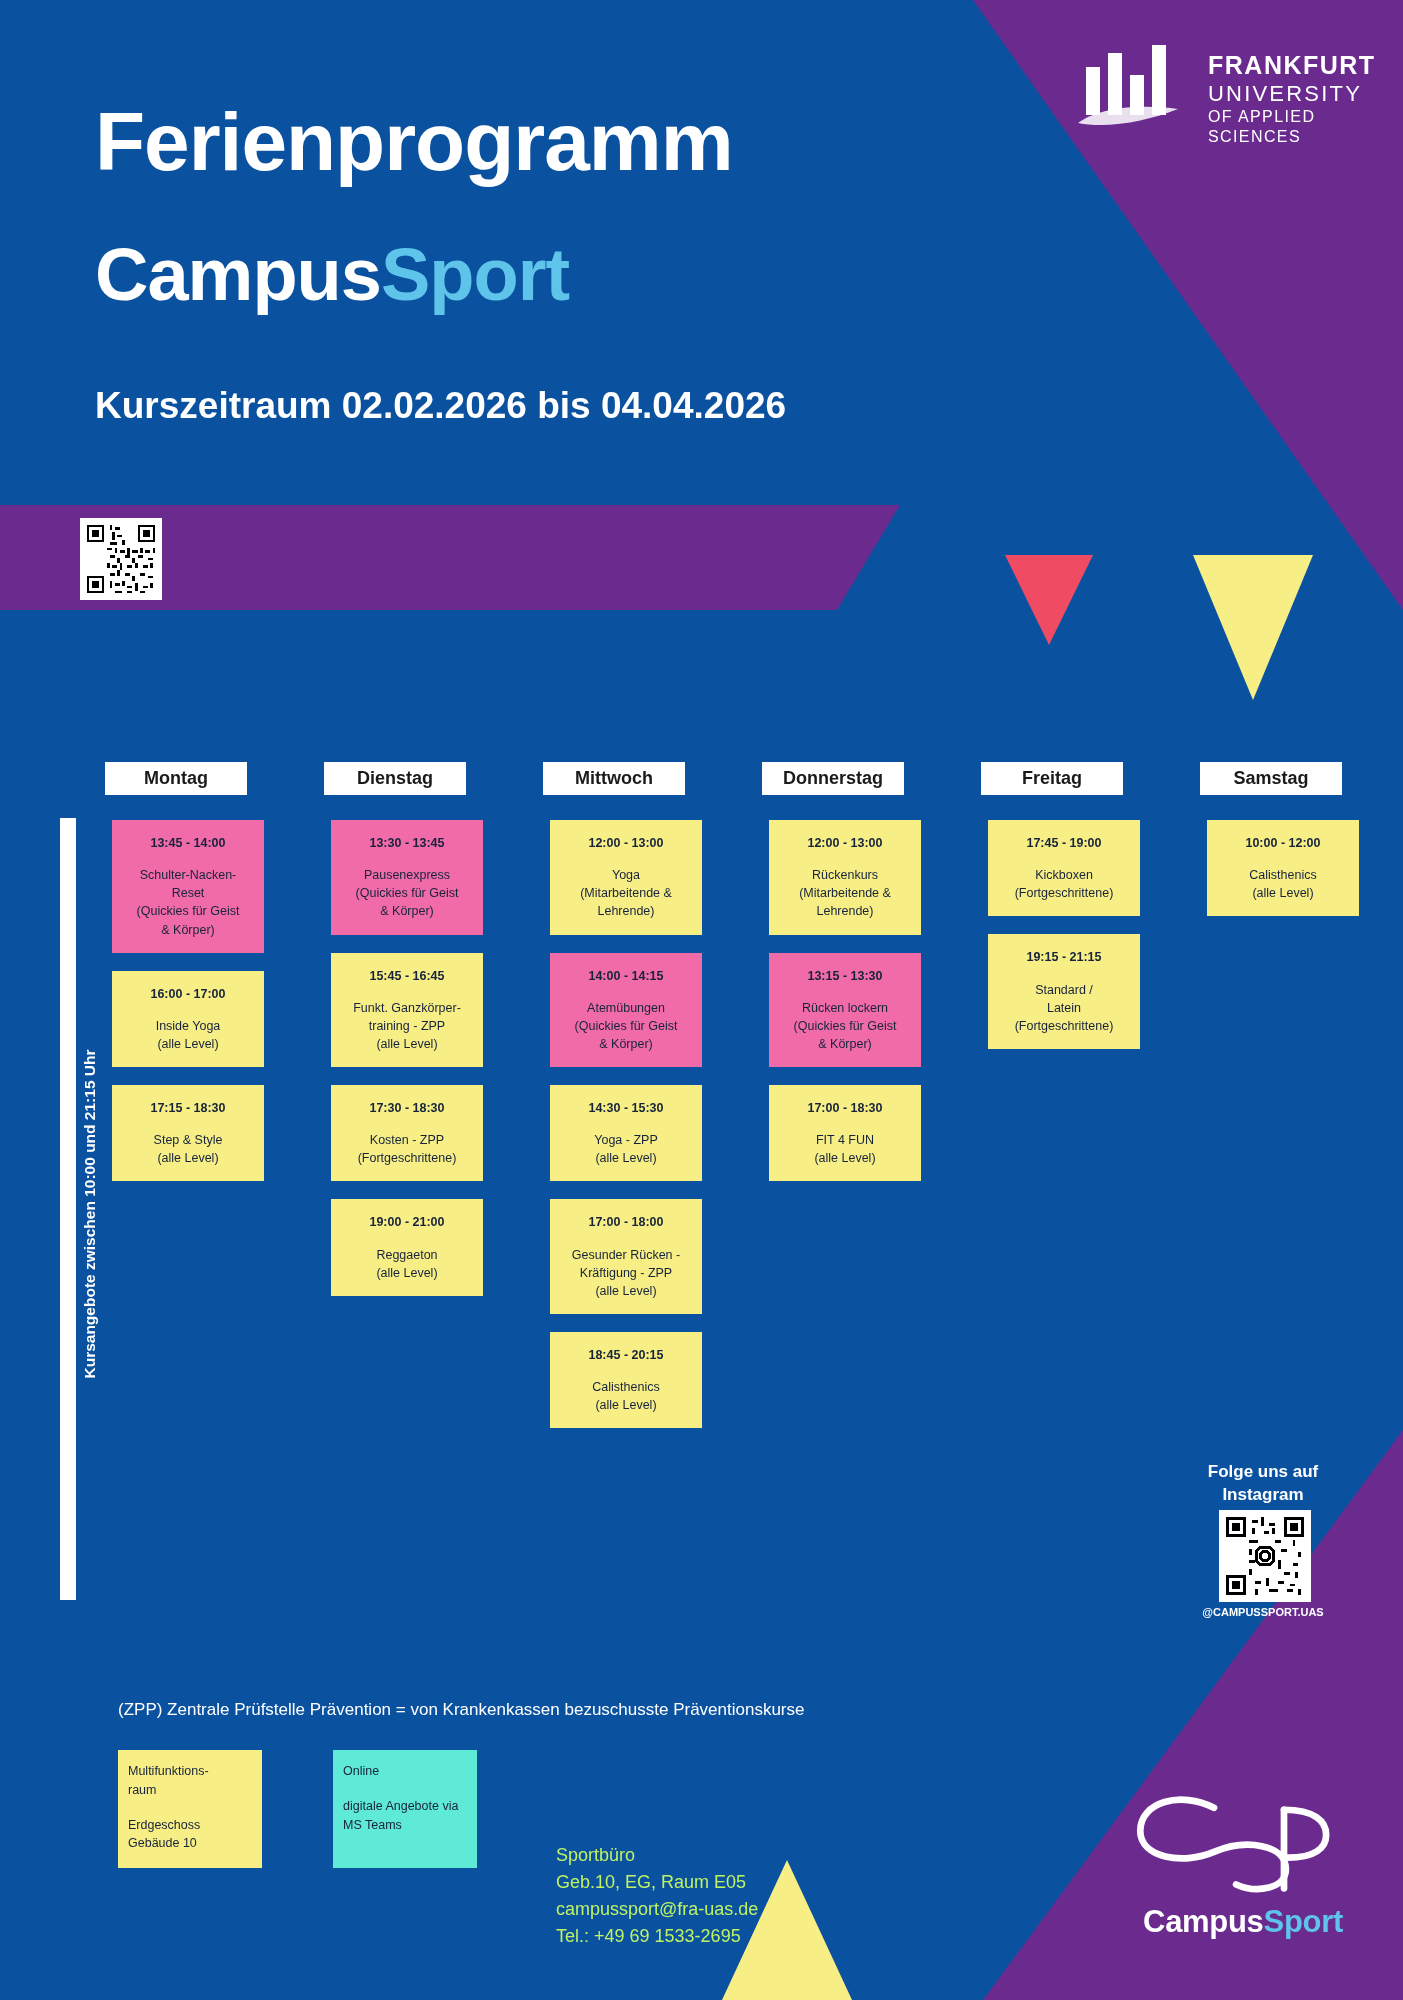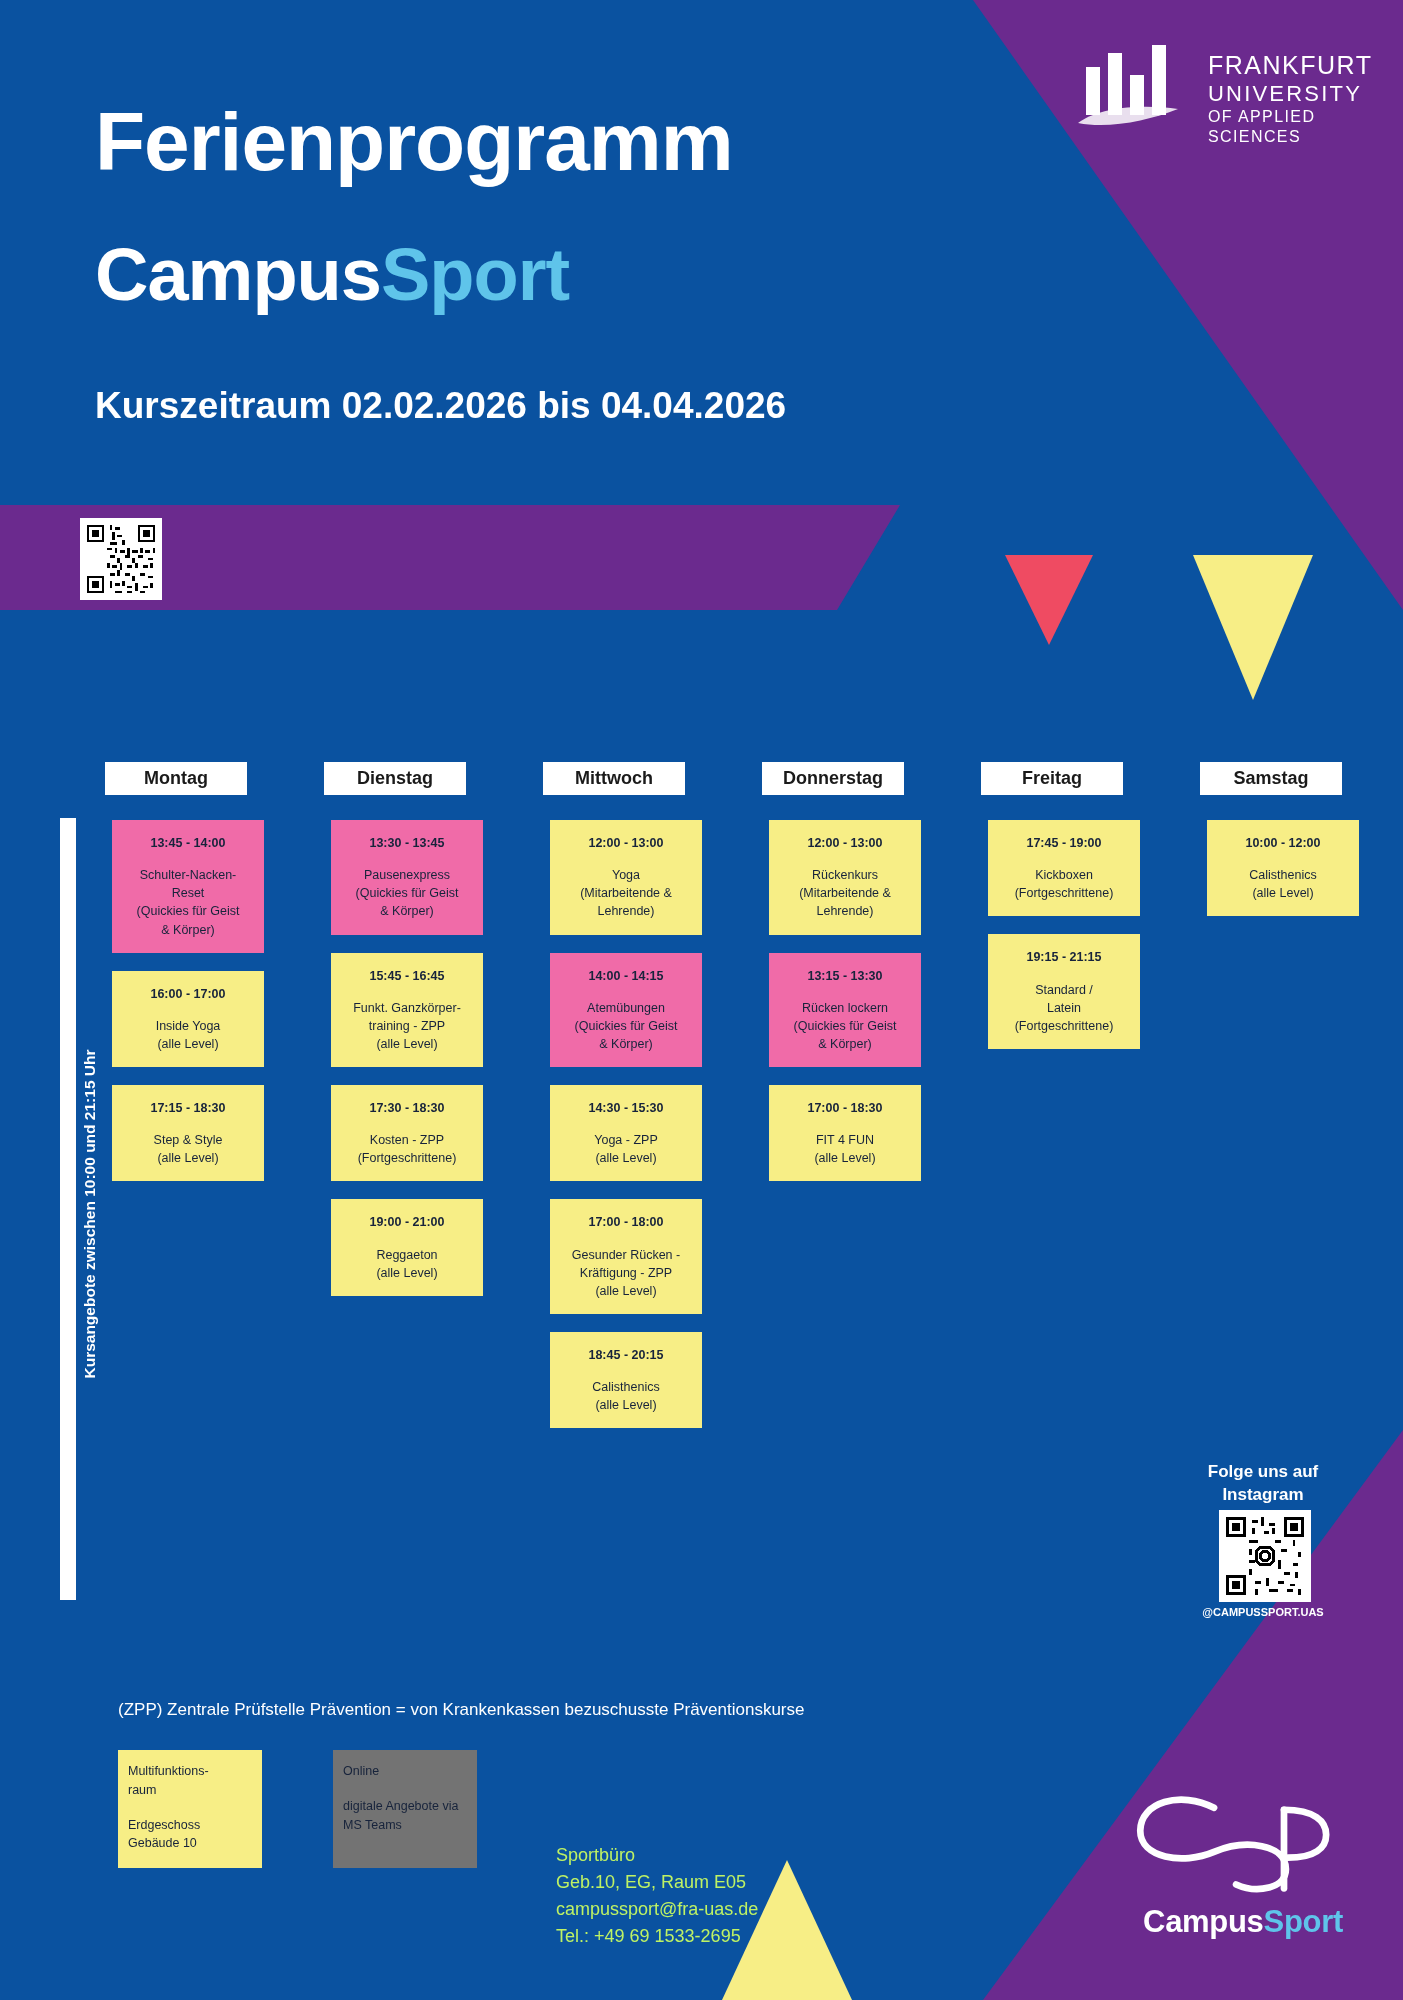--- a/index.html
+++ b/index.html
@@ -82,21 +82,21 @@
   .uas-logo {
     position: absolute; top: 40px; right: 55px;
     width: 300px; height: 110px;
     color: #ffffff;
   }
   .uas-logo .bars { position: absolute; left: 30px; top: 5px; }
   .uas-text {
     position: absolute; left: 160px; top: 10px;
     line-height: 1.22; text-align: left;
   }
-  .uas-text .l1 { font-size: 25px; font-weight: normal; letter-spacing: 1.5px; }
+  .uas-text .l1 { font-size: 25px; font-weight: bold; letter-spacing: 1.5px; }
   .uas-text .l2 { font-size: 22px; letter-spacing: 2.2px; }
   .uas-text .l3 { font-size: 16px; letter-spacing: 1.4px; }
 
   
   .qr-box {
     position: absolute; top: 518px; left: 80px;
     width: 82px; height: 82px; background: #ffffff; padding: 4px;
   }
   .info-text {
     position: absolute; top: 535px; left: 212px;
@@ -161,21 +161,21 @@
   .zpp-note {
     position: absolute; top: 1700px; left: 118px;
     color: #ffffff; font-size: 17px;
   }
   .legend {
     position: absolute; top: 1750px; left: 118px;
     width: 144px; min-height: 118px;
     background: #f7ee86; color: #17233b;
     font-size: 12.5px; line-height: 1.5; padding: 12px 10px;
   }
-  .legend.pink { left: 333px; background: #737373; }
+  .legend.pink { left: 333px; background: #5eead4; }
   .legend .gap { display: block; height: 16px; }
   .contact {
     position: absolute; top: 1842px; left: 556px;
     color: #bef264; font-size: 18px; line-height: 1.5;
   }
 
   
   .cs-logo {
     position: absolute; bottom: 60px; right: 60px;
     width: 290px; text-align: right;

